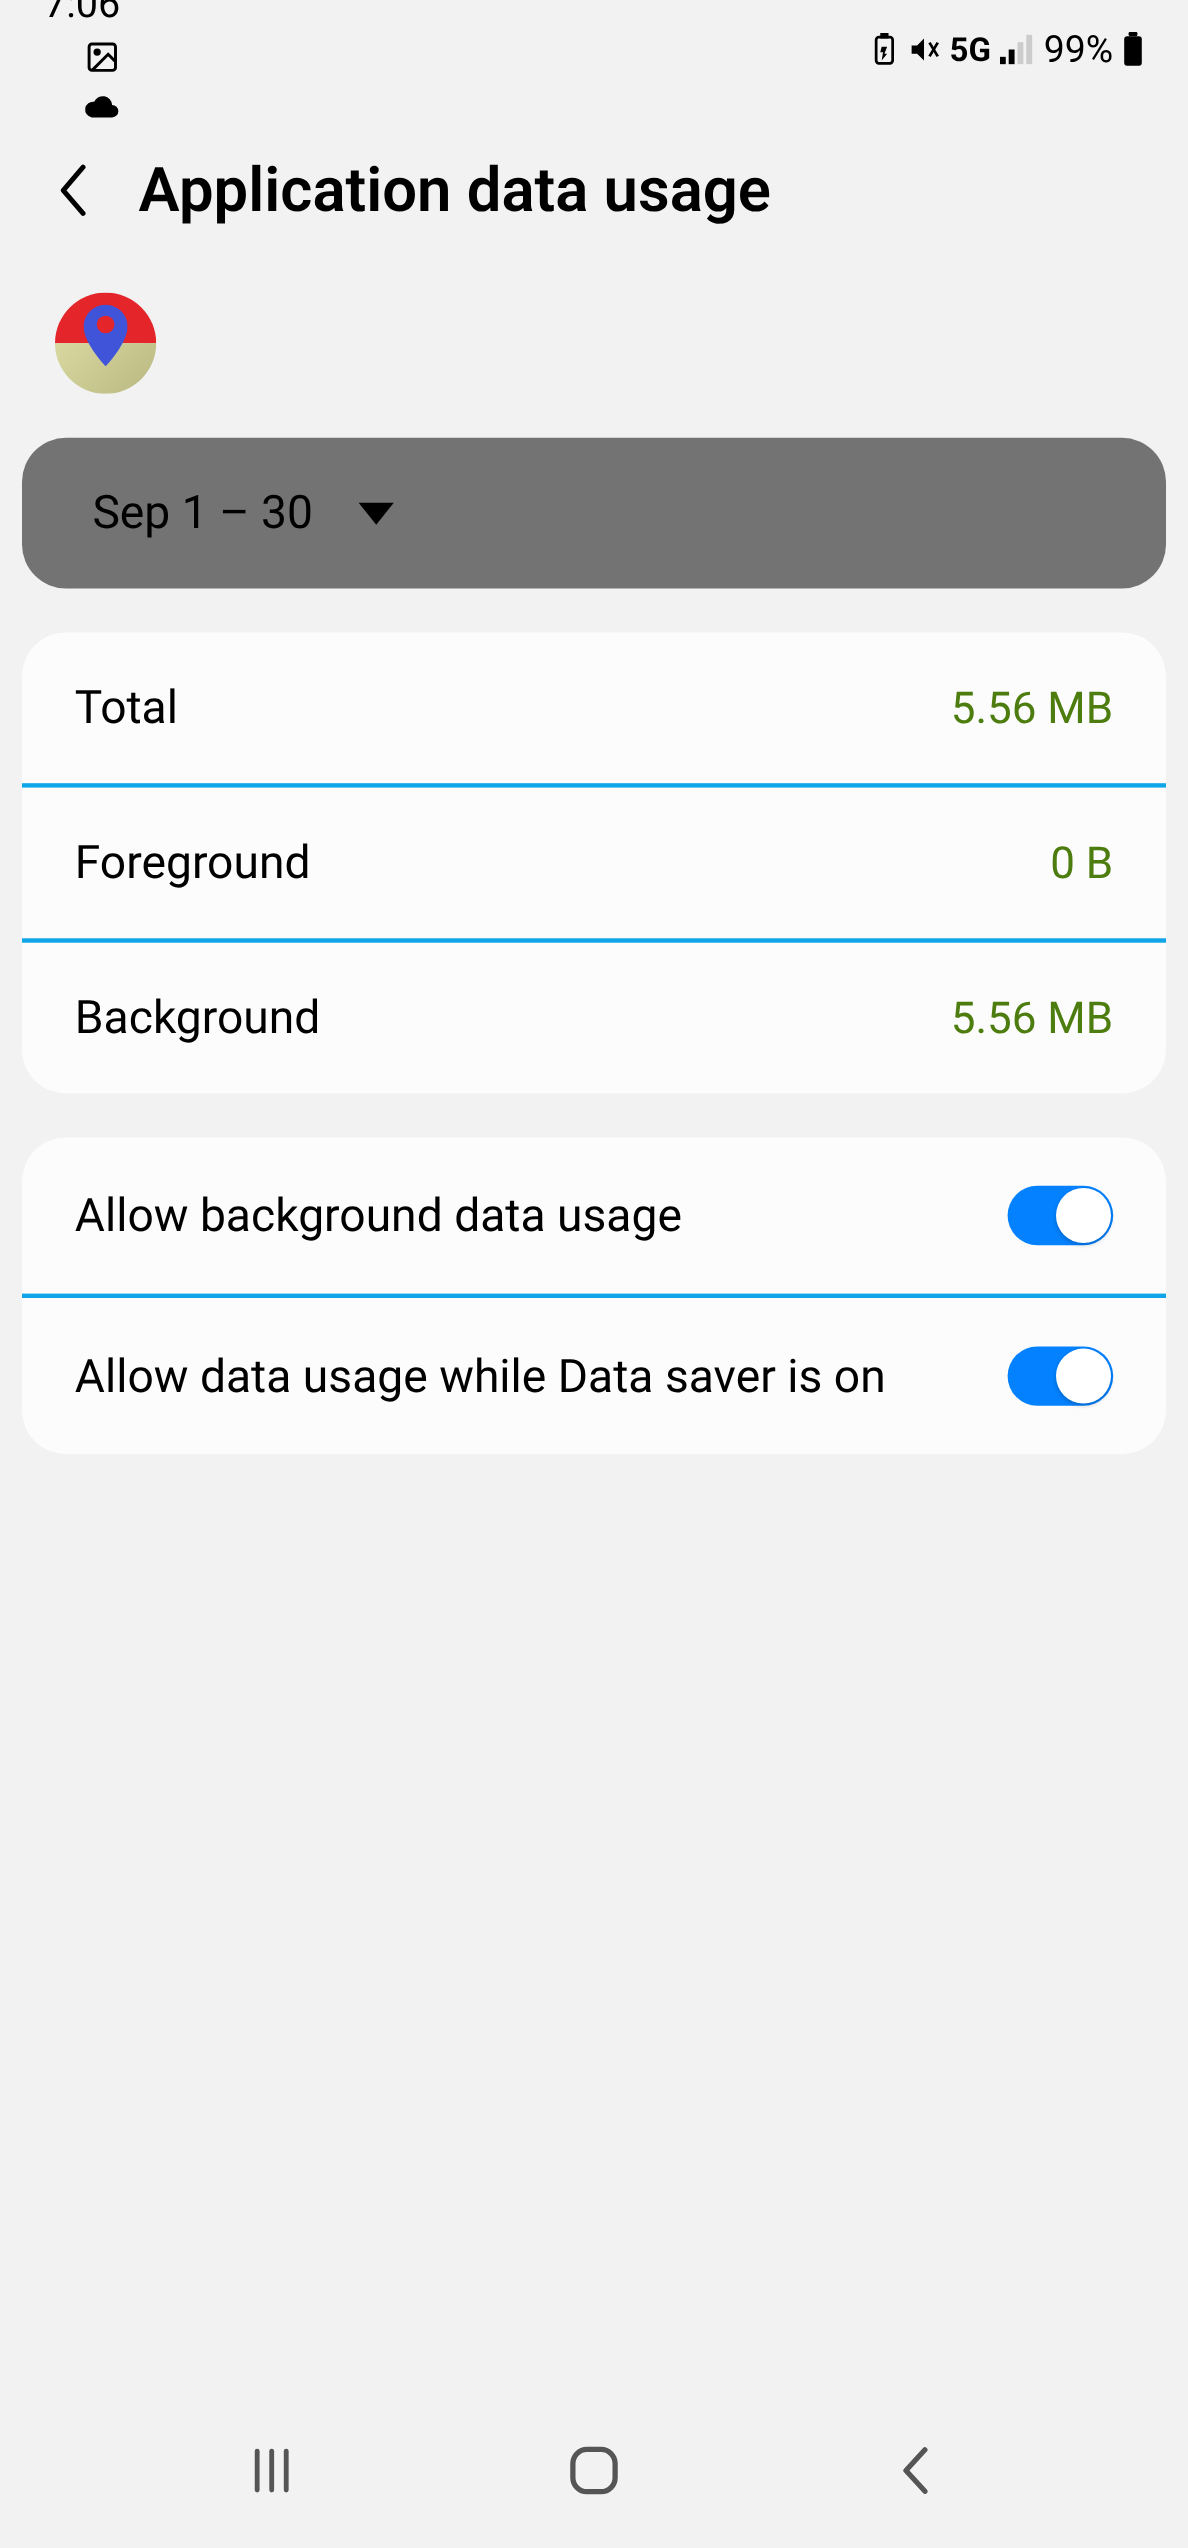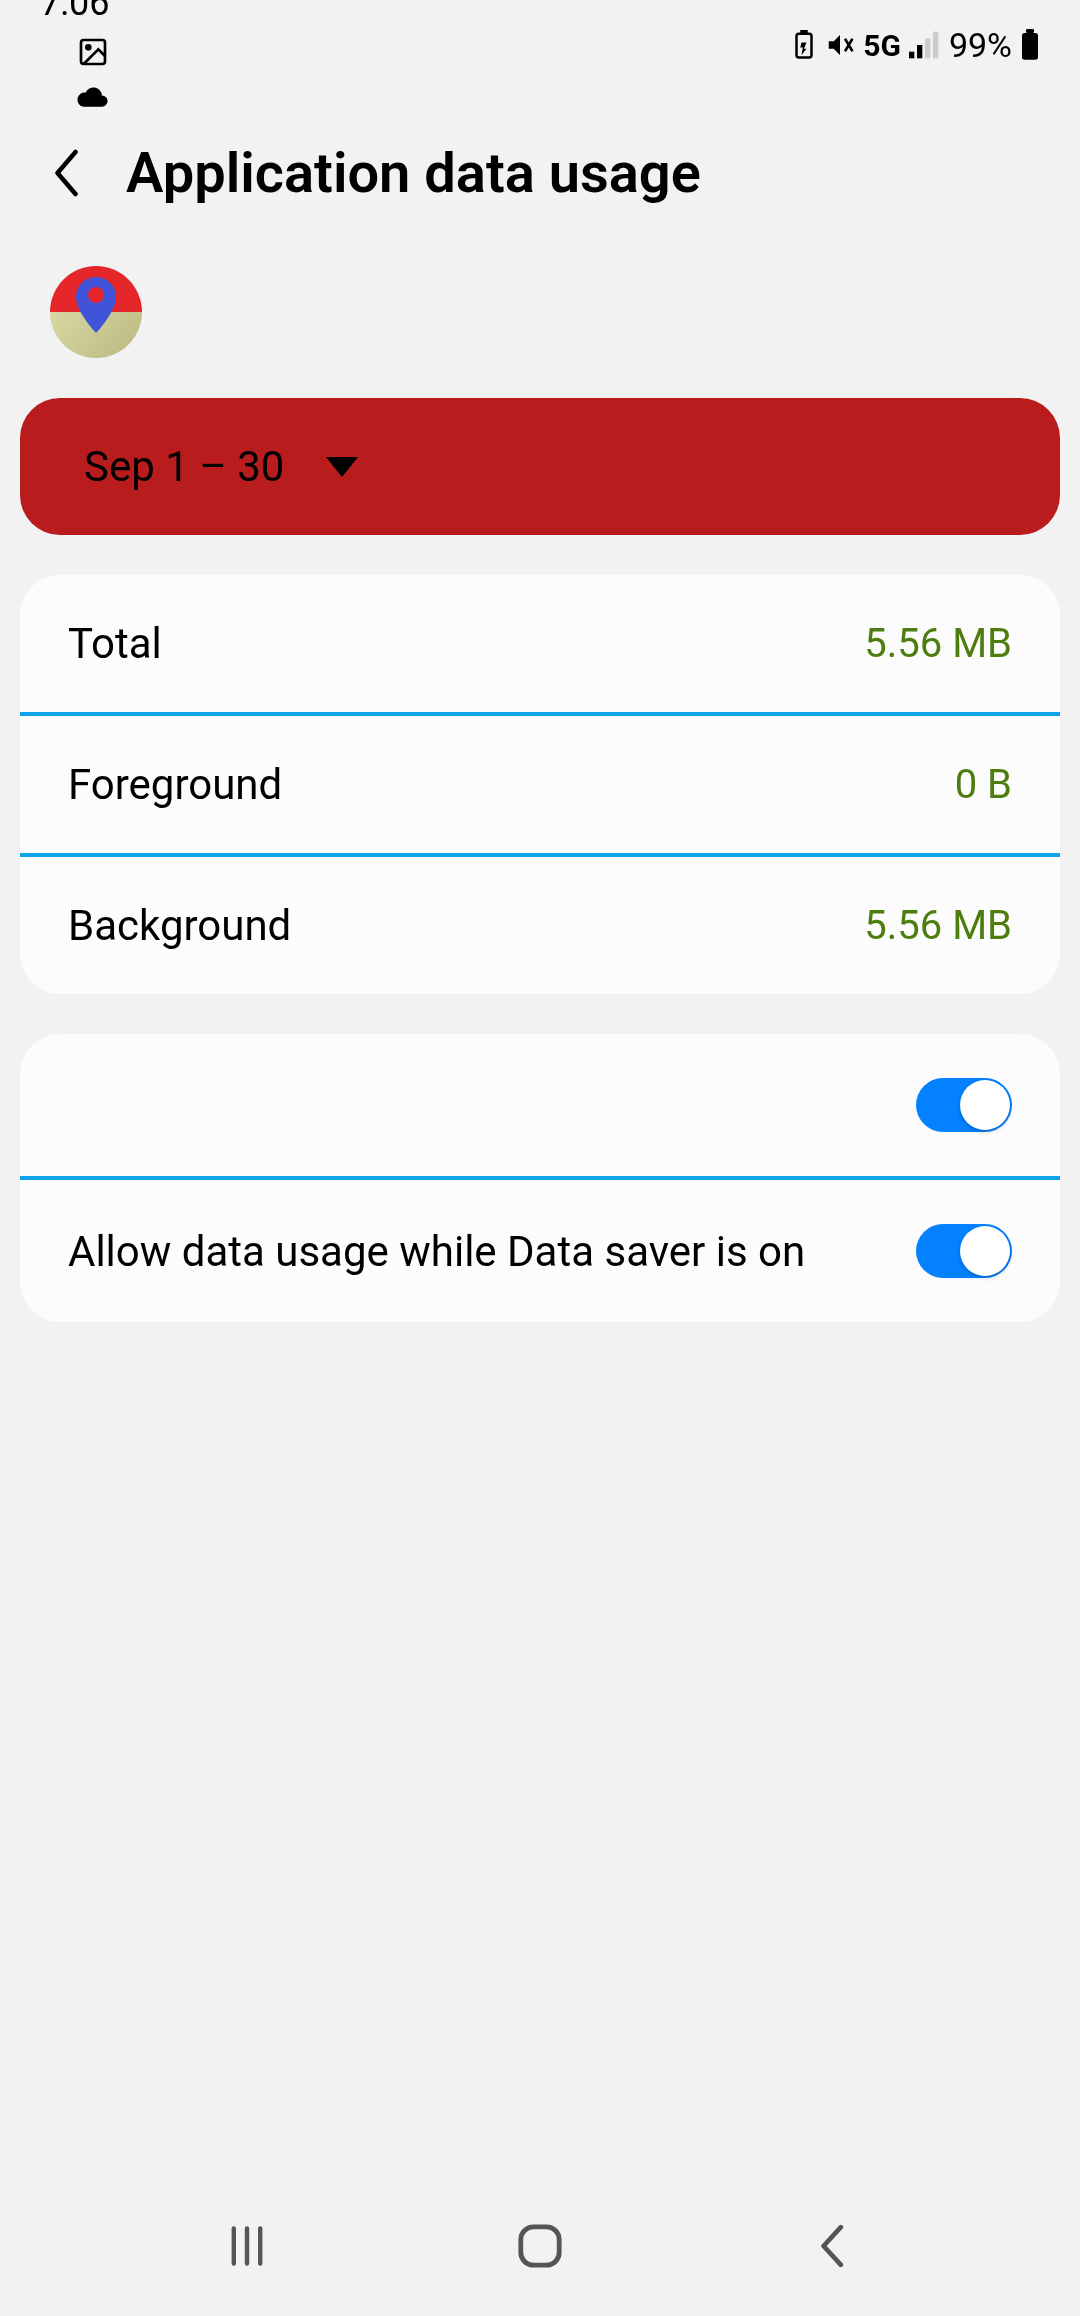--- a/index.html
+++ b/index.html
@@ -96,21 +96,21 @@
       font-weight: 400;
       color: #000;
     }
     .app-version {
       font-size: 34px;
       color: #8a8a8a;
     }
     
     
     .date-card {
-      background: #b91c1c;
+      background: #737373;
       border-radius: 40px;
       margin: 0 20px;
       padding: 44px 64px;
       display: flex;
       align-items: center;
       gap: 42px;
     }
     .date-text {
       font-size: 42px;
       font-weight: 400;
@@ -281,20 +281,21 @@
     <span class="row-value">0 B</span>
   </div>
   <div class="row">
     <span class="row-label">Background</span>
     <span class="row-value">5.56 MB</span>
   </div>
 </div>
 
 <div class="card">
   <div class="row">
+    <span class="row-label">Allow background data usage</span>
     <div class="toggle">
       <div class="toggle-knob"></div>
     </div>
   </div>
   <div class="row">
     <span class="row-label">Allow data usage while Data saver is on</span>
     <div class="toggle">
       <div class="toggle-knob"></div>
     </div>
   </div>

